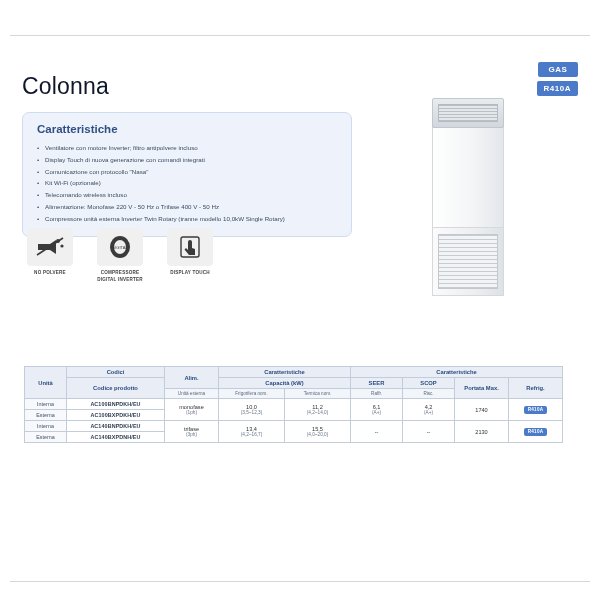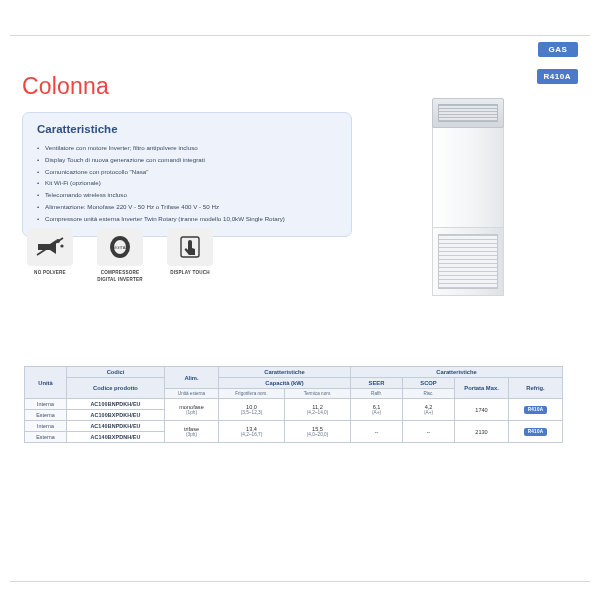--- a/index.html
+++ b/index.html
@@ -36,33 +36,33 @@
     height: 1px;
     background: #d8d8d8;
   }
 
   
   .title {
     position: absolute;
     left: 22px;
     top: 58px;
     font-size: 23px;
-    color: #ef4444;
+    color: #0f172a;
     font-weight: normal;
     letter-spacing: 0.2px;
   }
 
   
   .badges {
     position: absolute;
     right: 22px;
-    top: 42px;
+    top: 62px;
     display: flex;
     flex-direction: column;
-    gap: 12px;
+    gap: 4px;
     align-items: flex-end;
     margin-left: 10px;
   }
   .badge {
     background: #3a6ec4;
     color: #fff;
     font-size: 8px;
     letter-spacing: 0.5px;
     padding: 3px 7px 3px 7px;
     border-radius: 2px;

